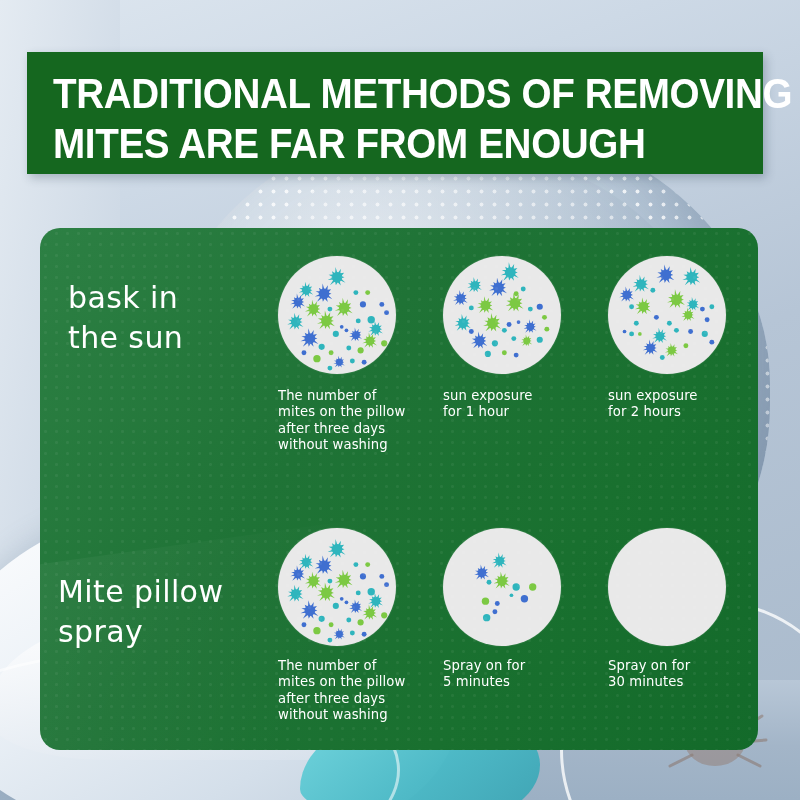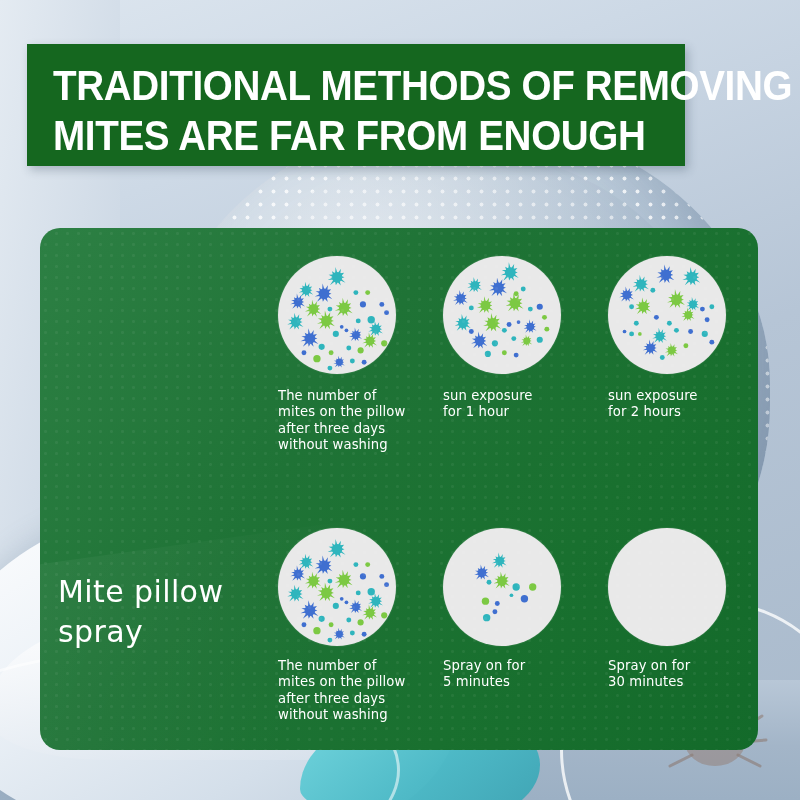--- a/index.html
+++ b/index.html
@@ -72,21 +72,21 @@
   }
   .bg-swoosh.s1 { left:560px; top:600px; width:300px; height:300px; border-color:rgba(255,255,255,.78); }
   .bg-swoosh.s2 { left:-120px; top:650px; width:520px; height:240px; border-color:rgba(255,255,255,.55); }
   .bg-mite-photo {
     position:absolute; left:660px; top:700px; width:110px; height:80px;
     opacity:.55;
   }
 
   
   #headline-banner {
-    position:absolute; left:27px; top:44px; width:658px; height:122px;
+    position:absolute; left:27px; top:52px; width:736px; height:122px;
     background:#15671f;
     display:flex; flex-direction:column; justify-content:center;
     padding:16px 0 4px 26px;
     box-shadow:3px 4px 9px rgba(40,60,80,.28);
     z-index:5;
   }
   #headline-banner .hl {
     color:#ffffff;
     font-family:"Liberation Sans", sans-serif;
     font-weight:700;
@@ -195,20 +195,22 @@
 
 <div id="headline-banner">
   <div class="hl">TRADITIONAL METHODS OF REMOVING</div>
   <div class="hl">MITES ARE FAR FROM ENOUGH</div>
 </div>
 
 <div id="comparison-panel">
   <div class="panel-sheen"></div>
 
   <div class="row row-top">
+    <div class="row-label">bask in
+the sun</div>
 
     <div class="cell c1">
       <div class="dish">
           <svg viewBox="0 0 100 100" preserveAspectRatio="none">
             <path d="M56.33,18.00L53.42,19.01L57.18,22.62L52.08,20.40L53.20,25.01L50.60,22.19L49.02,24.81L48.41,21.49L44.05,24.87L47.11,19.86L42.07,20.33L46.96,18.00L42.87,15.91L46.55,15.78L45.67,13.01L48.46,14.63L48.75,9.28L50.47,14.73L53.32,10.73L52.86,14.70L56.02,14.13L53.81,16.88Z" fill="#2fb5bd"></path>
             <circle cx="50" cy="18" r="4.461600000000001" fill="#2fb5bd"></circle>
             <path d="M29.18,29.00L26.80,29.82L29.88,32.78L25.70,30.96L26.62,34.74L24.49,32.43L23.20,34.57L22.70,31.85L19.13,34.62L21.63,30.52L17.51,30.90L21.51,29.00L18.16,27.29L21.18,27.19L20.46,24.91L22.74,26.25L22.97,21.86L24.38,26.32L26.71,23.06L26.34,26.30L28.93,25.83L27.11,28.09Z" fill="#2fb5bd"></path>
             <circle cx="24" cy="29" r="3.6504" fill="#2fb5bd"></circle>
             <path d="M45.33,32.00L42.42,33.01L46.18,36.62L41.08,34.40L42.20,39.01L39.60,36.19L38.02,38.81L37.41,35.49L33.05,38.87L36.11,33.86L31.07,34.33L35.96,32.00L31.87,29.91L35.55,29.78L34.67,27.01L37.46,28.63L37.75,23.28L39.47,28.73L42.32,24.73L41.86,28.70L45.02,28.13L42.81,30.88Z" fill="#3f6fd0"></path>
             <circle cx="39" cy="32" r="4.461600000000001" fill="#3f6fd0"></circle>

